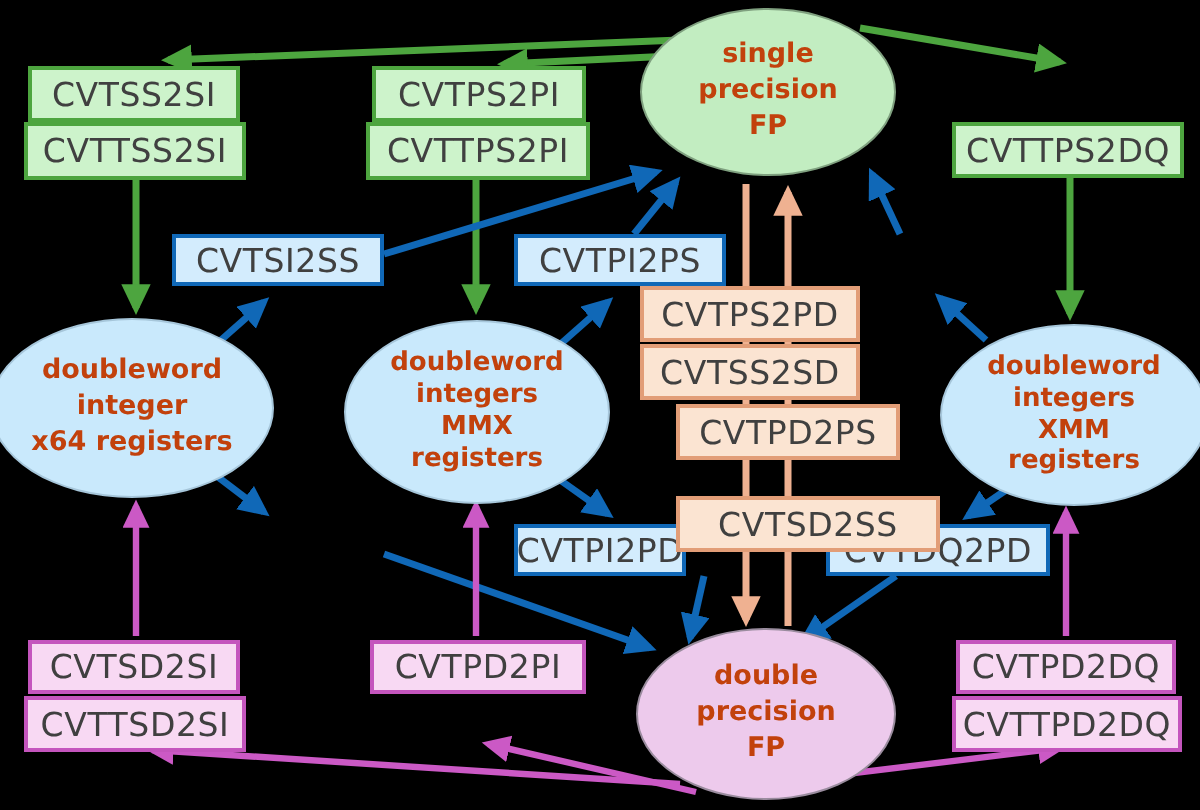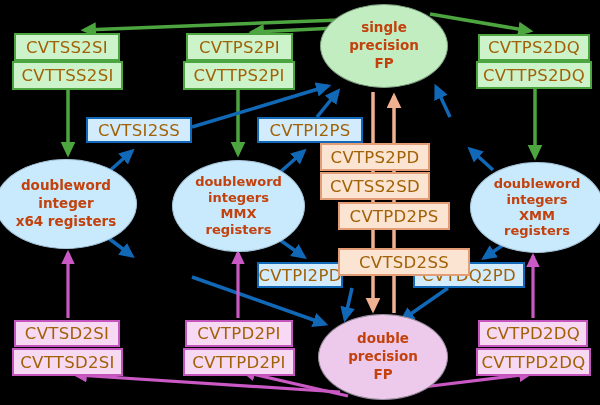--- a/index.html
+++ b/index.html
@@ -4,21 +4,21 @@
 <style>
   html,body { margin:0; padding:0; background:#000; }
   #diagram {
     position:relative; width:600px; height:405px; overflow:hidden;
     background:#000; font-family:"DejaVu Sans", sans-serif;
   }
   svg.arrows { position:absolute; left:0; top:0; z-index:1; }
   .box {
     position:absolute; z-index:2; box-sizing:border-box;
     display:flex; align-items:center; justify-content:center;
-    font-size:16.5px; letter-spacing:0.3px; color:#a16207;
+    font-size:16.5px; letter-spacing:0.3px; color:#404040;
   }
   .box.green  { background:#cdf3cb; border:2.5px solid #4da53f; }
   .box.blue   { background:#d3ecfd; border:2.5px solid #1068b7; }
   .box.orange { background:#fbe4d2; border:2px solid #e29d77; }
   .box.pink   { background:#f8d9f3; border:2px solid #c455bd; }
   .node {
     position:absolute; z-index:2; box-sizing:border-box; border-radius:50%;
     display:flex; align-items:center; justify-content:center;
     text-align:center; font-weight:bold; font-size:13.5px; line-height:1.32;
     color:#c2410c; white-space:pre-line;
@@ -102,33 +102,31 @@
 XMM
 registers</div>
   <div class="node pinkfill" style="left:318px;top:314px;width:130px;height:86px">double
 precision
 FP</div>
 
   <div class="box green" style="left:14px;top:33px;width:106px;height:28px">CVTSS2SI</div>
   <div class="box green" style="left:12px;top:61px;width:111px;height:29px">CVTTSS2SI</div>
   <div class="box green" style="left:186px;top:33px;width:107px;height:28px">CVTPS2PI</div>
   <div class="box green" style="left:183px;top:61px;width:112px;height:29px">CVTTPS2PI</div>
-  <div class="box green" style="left:478px;top:34px;width:112px;height:27px">CVTPS2DQ</div>
   <div class="box green" style="left:476px;top:61px;width:116px;height:28px">CVTTPS2DQ</div>
 
   <div class="box blue" style="left:86px;top:117px;width:106px;height:26px">CVTSI2SS</div>
   <div class="box blue" style="left:257px;top:117px;width:106px;height:26px">CVTPI2PS</div>
   <div class="box blue" style="left:257px;top:262px;width:86px;height:26px">CVTPI2PD</div>
   <div class="box blue" style="left:413px;top:262px;width:112px;height:26px">CVTDQ2PD</div>
 
   <div class="box orange" style="left:320px;top:143px;width:110px;height:28px">CVTPS2PD</div>
   <div class="box orange" style="left:320px;top:172px;width:110px;height:28px">CVTSS2SD</div>
   <div class="box orange" style="left:338px;top:202px;width:112px;height:28px">CVTPD2PS</div>
   <div class="box orange" style="left:338px;top:248px;width:132px;height:28px">CVTSD2SS</div>
 
   <div class="box pink" style="left:14px;top:320px;width:106px;height:27px">CVTSD2SI</div>
   <div class="box pink" style="left:12px;top:348px;width:111px;height:28px">CVTTSD2SI</div>
   <div class="box pink" style="left:185px;top:320px;width:108px;height:27px">CVTPD2PI</div>
-  <div class="box pink" style="left:183px;top:348px;width:112px;height:28px">CVTTPD2PI</div>
   <div class="box pink" style="left:478px;top:320px;width:110px;height:27px">CVTPD2DQ</div>
   <div class="box pink" style="left:476px;top:348px;width:115px;height:28px">CVTTPD2DQ</div>
 
 </div>
 
 </body></html>

